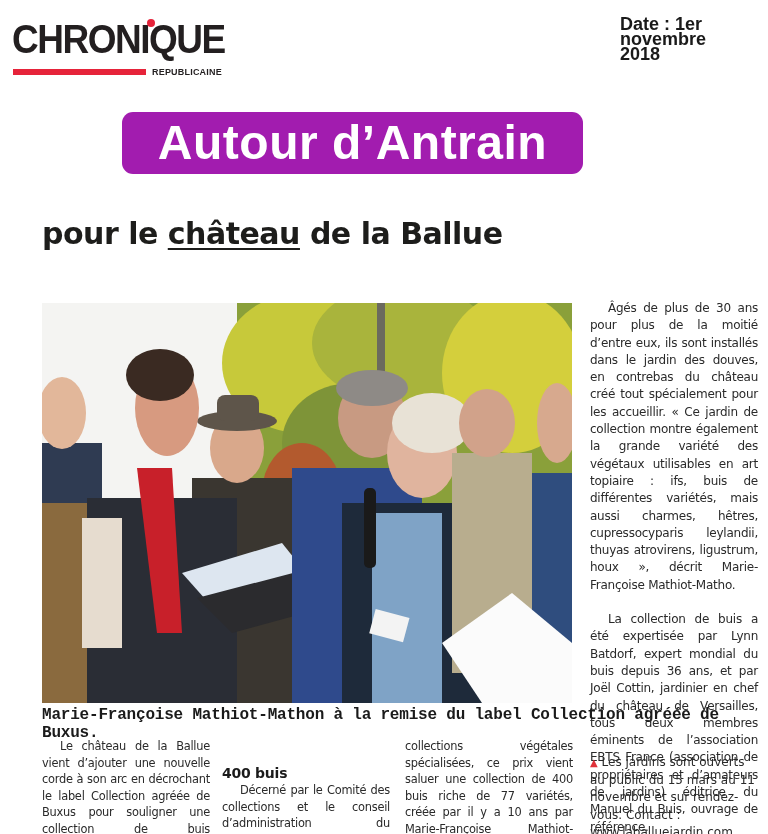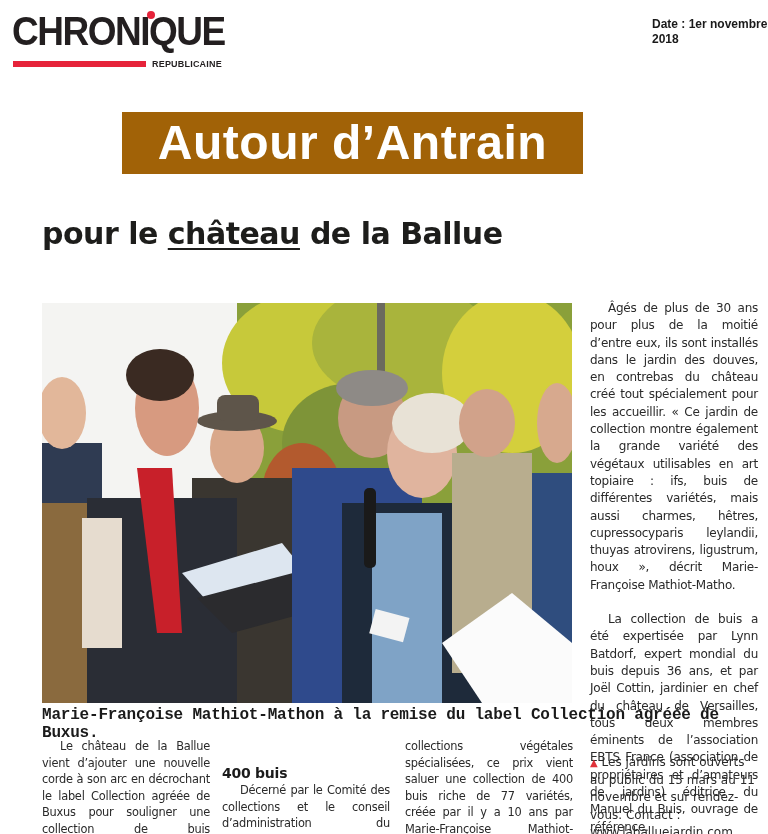--- a/index.html
+++ b/index.html
@@ -1,23 +1,23 @@
 <!DOCTYPE html>
 <html><head>
   <meta charset="utf-8">
   <style>
     html, body { margin:0; padding:0; background:#fff; }
     body { width:768px; height:834px; position:relative; overflow:hidden; font-family:"DejaVu Sans", sans-serif; color:#1a1a1a; }
-    .logo { position:absolute; left:12px; top:8px; width:205px; height:54px;text-align:right; }
+    .logo { position:absolute; left:12px; top:16px; width:205px; height:54px;text-align:right; }
     .logo-word { position:absolute; left:0; top:2px; font-family:"Liberation Sans", sans-serif; font-weight:bold; font-size:37px; letter-spacing:-1.5px; color:#231f20; transform:scaleY(1.08); transform-origin:top left; line-height:40px; }
     .logo-dot { position:absolute; left:135px; top:3px; width:8px; height:8px; border-radius:50%; background:#e6233a; }
     .logo-bar { position:absolute; left:1px; top:53px; width:133px; height:6px; background:#e6233a; }
     .logo-sub { position:absolute; left:140px; top:51px; font-family:"Liberation Sans", sans-serif; font-weight:bold; font-size:9px; color:#231f20; letter-spacing:0.2px; }
-    .date { position:absolute; left:620px; top:17px; font-family:"Liberation Sans", sans-serif; font-weight:bold; font-size:12px; line-height:15px; color:#1a1a1a;margin-left:32px; }
-    .banner { position:absolute; left:122px; top:112px; width:461px; height:62px; background:#a16207; color:#fff; font-family:"Liberation Sans", sans-serif; font-weight:bold; font-size:48px; line-height:62px; text-align:center; letter-spacing:0.5px; }
+    .date { position:absolute; left:620px; top:17px; font-family:"Liberation Sans", sans-serif; font-weight:bold; font-size:18px; line-height:15px; color:#1a1a1a; }
+    .banner { position:absolute; left:122px; top:112px; width:461px; height:62px; background:#a21caf; color:#fff; font-family:"Liberation Sans", sans-serif; font-weight:bold; font-size:48px; line-height:62px; text-align:center; letter-spacing:0.5px;border-radius:11px; }
     .headline { position:absolute; left:42px; top:215px; font-family:"DejaVu Sans", sans-serif; font-weight:bold; font-size:30px; line-height:37px; color:#1d1d1b; letter-spacing:-0.5px; }
     .kicker { color:#e0323a; font-size:19px; letter-spacing:-0.3px; margin-right:4px; }
     .headline u { text-decoration-thickness:2px; text-underline-offset:4px; }
     .photo { position:absolute; left:42px; top:303px; width:530px; height:400px; overflow:hidden; background:#fff; }
     .caption { position:absolute; left:42px; top:706px; font-family:Liberation Mono, monospace; font-weight:bold; font-size:16px; color:#1a1a1a; letter-spacing:-0.2px; }
     .col { position:absolute; font-family:"DejaVu Sans", sans-serif; font-size:11.4px; line-height:16.6px; color:#2a2a2a; text-align:justify; letter-spacing:-0.25px; }
     .col p { margin:0; }
     .indent { text-indent:18px; }
     .bold { font-weight:normal;margin-top:12px; }
     .subhead { font-weight:bold; font-size:14px; margin-top:26px; line-height:18px; color:#1a1a1a; }

